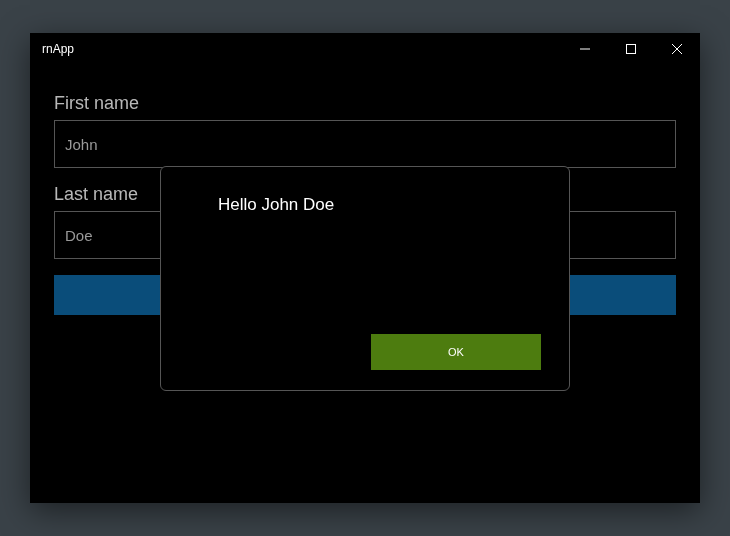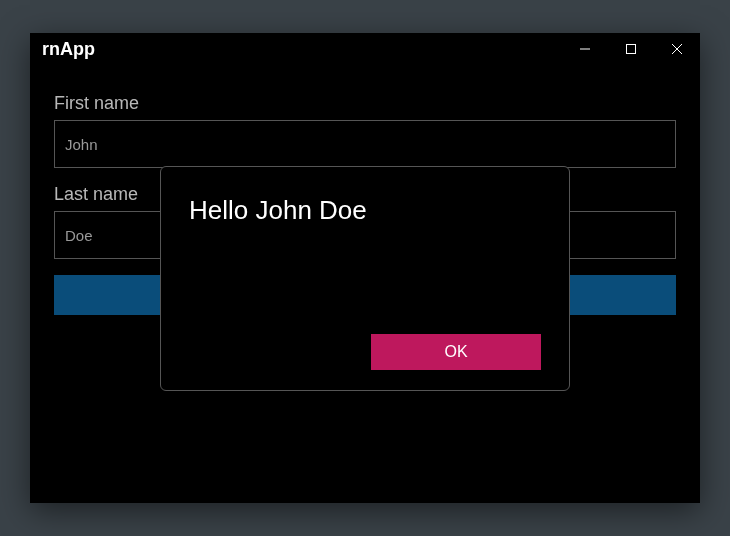--- a/index.html
+++ b/index.html
@@ -26,22 +26,22 @@
     }
     .titlebar {
       height: 32px;
       display: flex;
       align-items: center;
       justify-content: space-between;
       padding-left: 12px;
     }
     .title {
       color: #fff;
-      font-size: 18px;
-      font-weight: 700;
+      font-size: 12px;
+      font-weight: 400;
       text-align: center;
     }
     .winbtns {
       display: flex;
       height: 100%;
     }
     .winbtn {
       width: 46px;
       height: 32px;
       display: flex;
@@ -94,34 +94,35 @@
       background: #000;
       border: 1px solid #555;
       border-radius: 6px;
       padding: 28px 28px 20px 28px;
       display: flex;
       flex-direction: column;
       justify-content: space-between;
     }
     .dialog-text {
       color: #fff;
-      font-size: 26px;
+      font-size: 17px;
       font-weight: 400;
+      margin-left: 29px;
     }
     .dialog-actions {
       display: flex;
       justify-content: flex-end;
     }
     .dialog-btn {
       width: 170px;
       height: 36px;
-      background: #be185d;
+      background: #4d7c0f;
       border: none;
       color: #fff;
-      font-size: 16px;
+      font-size: 11px;
       font-family: inherit;
       cursor: pointer;
     }
   </style>
 </head>
 <body>
 
 <div class="window">
   <div class="titlebar">
     <div class="title">rnApp</div>

